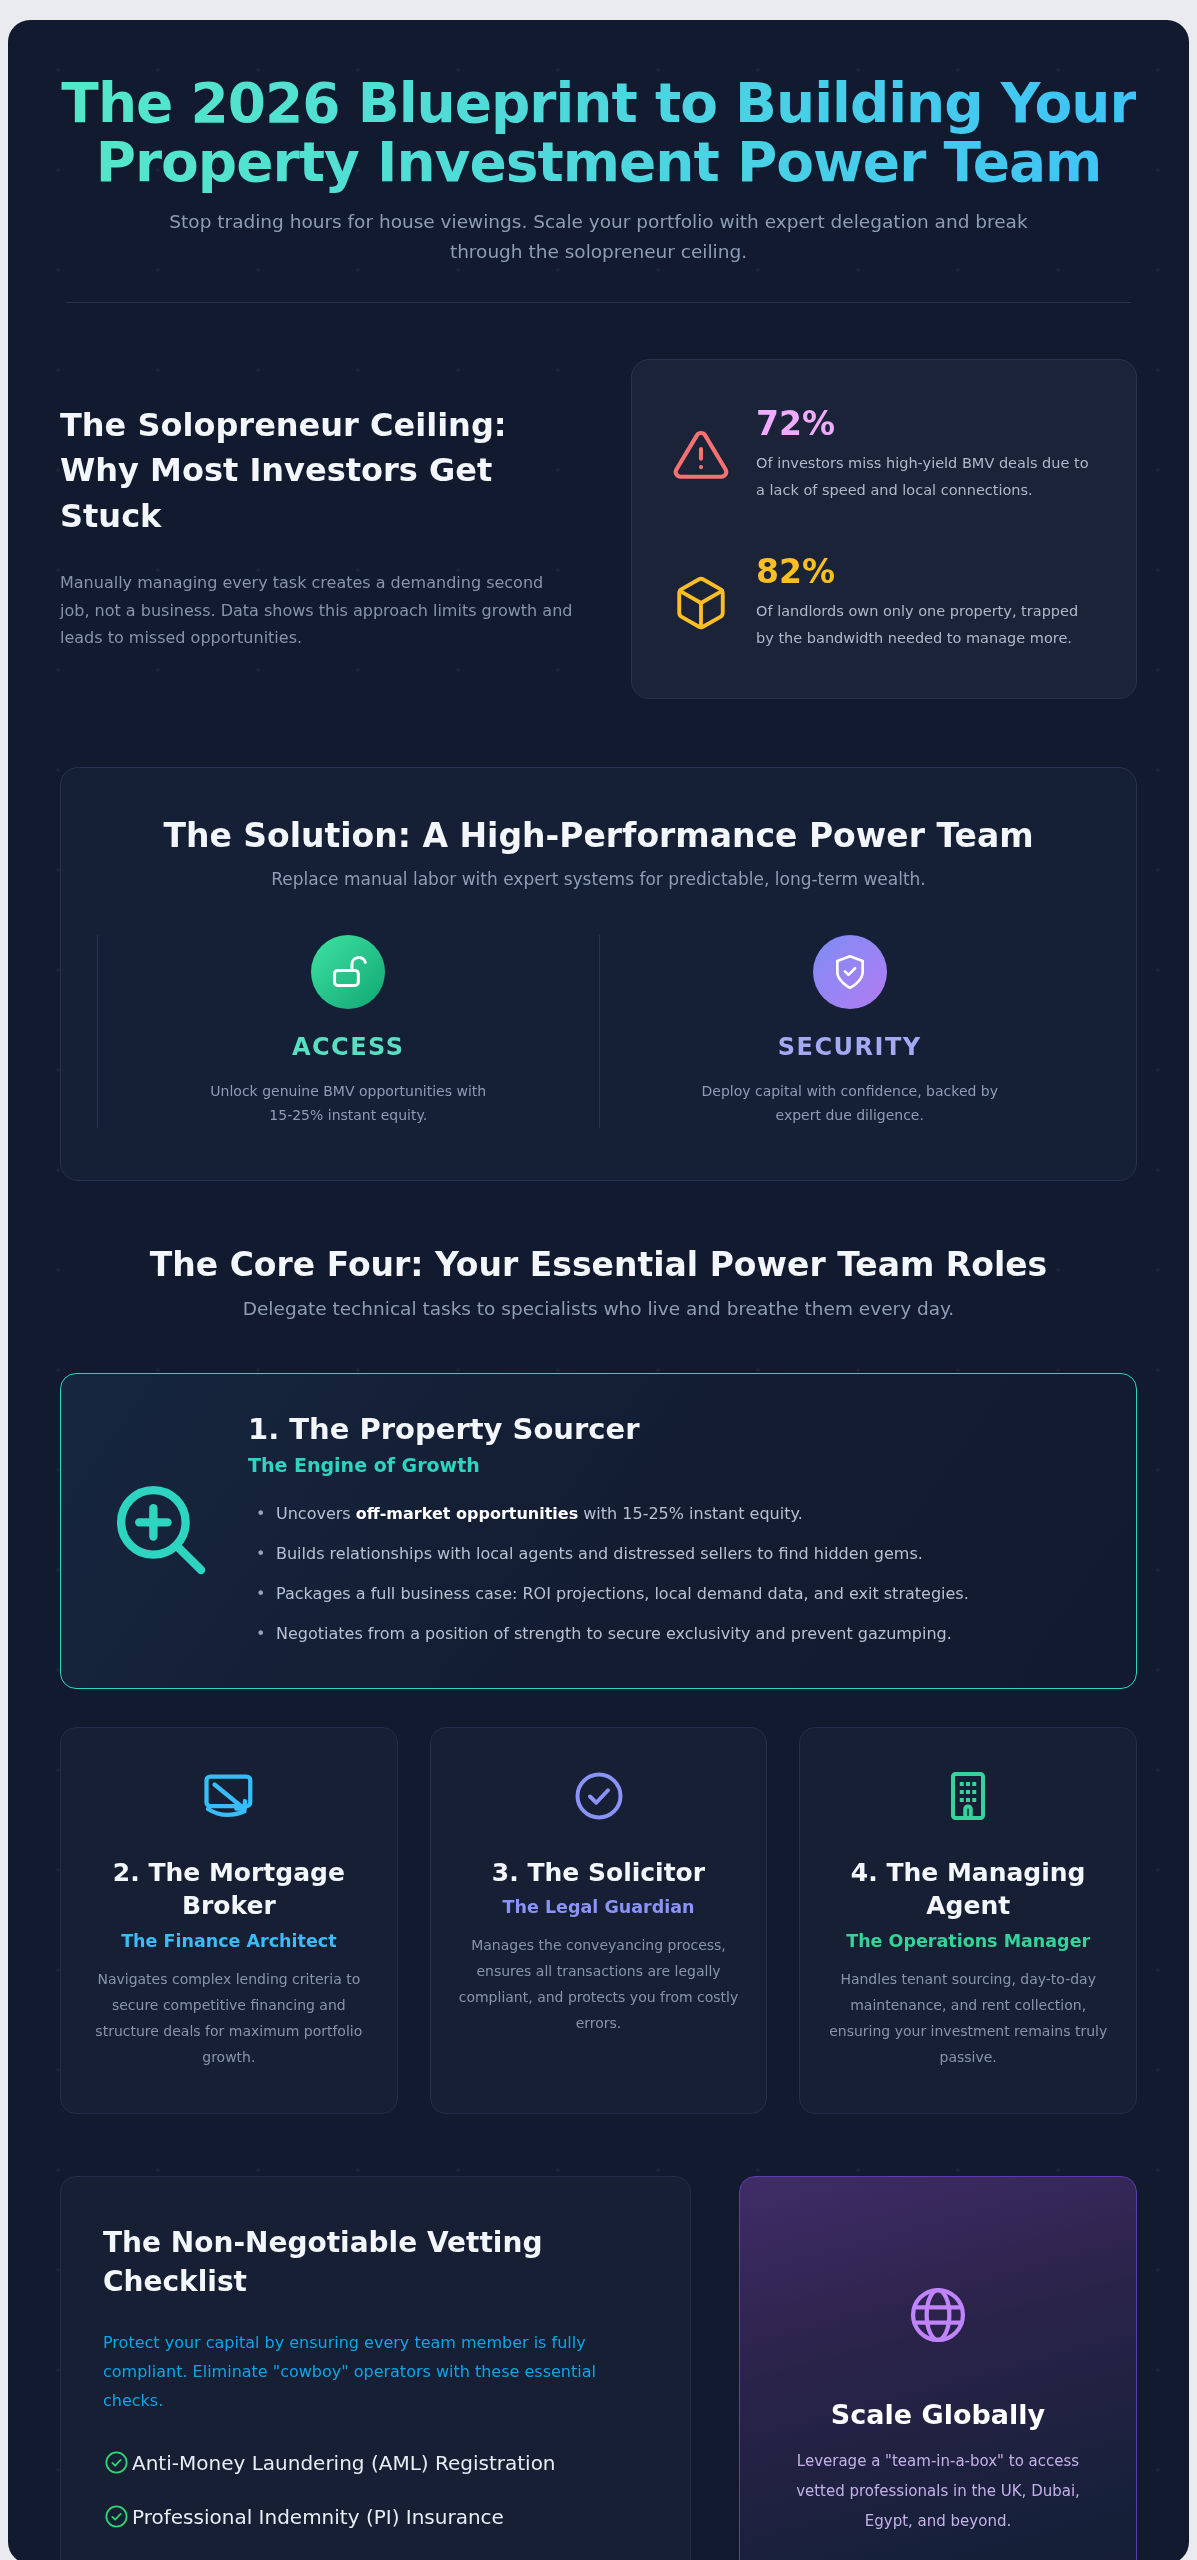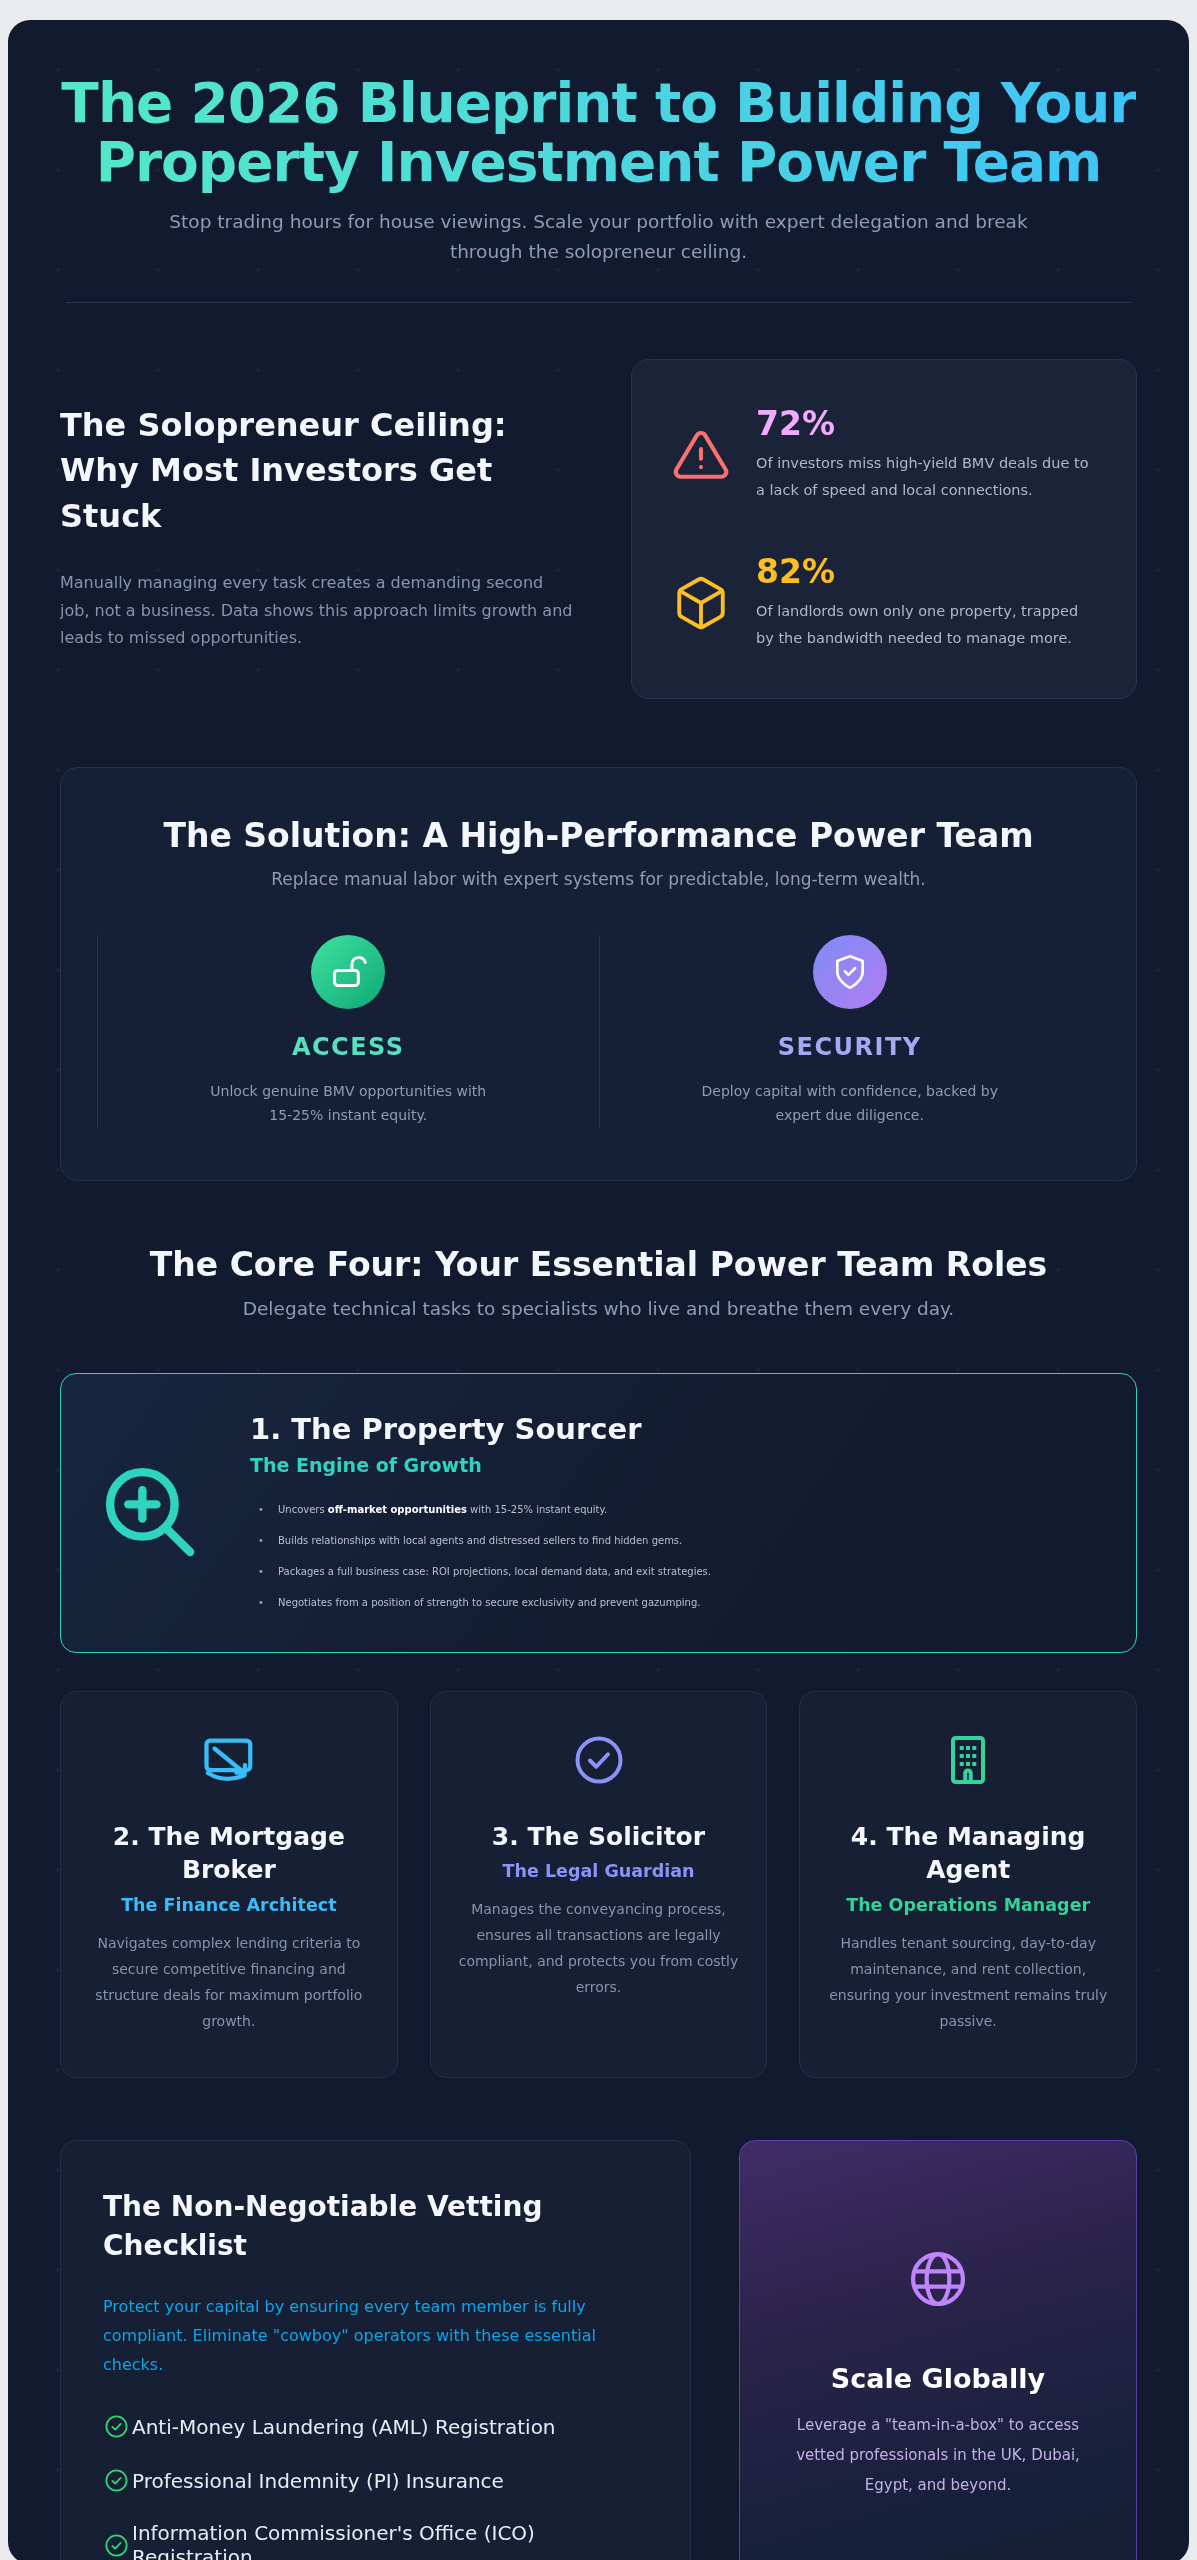--- a/index.html
+++ b/index.html
@@ -87,31 +87,31 @@
 
   
   .core-head { margin-top:64px; text-align:center; }
   .core-head h2 { margin:0; font-size:33px; color:#f3f6fa; font-weight:bold; }
   .core-head p { margin:14px auto 0; font-size:18.5px; color:#8e9db5; }
 
   .sourcer-card {
     margin-top:54px;
     border:1px solid #2dd4bf; border-radius:16px;
     background:linear-gradient(125deg,#16263f 0%, #131c31 55%, #111a2e 100%);
-    padding:38px 35px 42px;
-    display:flex; gap:48px; align-items:center;
+    padding:38px 46px 42px;
+    display:flex; gap:35px; align-items:center;
   }
   .sourcer-icon { flex:none; width:106px; height:106px; }
   .sourcer-icon svg { width:106px; height:106px; display:block; }
   .sourcer-body h3 { margin:0; font-size:29px; color:#f3f6fa; font-weight:bold; }
   .sourcer-tagline { margin-top:8px; font-size:19px; font-weight:bold; color:#2dd4bf; }
   .sourcer-bullets { margin:26px 0 0; padding:0; list-style:none; }
   .sourcer-bullets li {
     position:relative; padding-left:28px; margin-top:16px;
-    font-size:10px; line-height:1.5; color:#b7c1d1;
+    font-size:16px; line-height:1.5; color:#b7c1d1;
   }
   .sourcer-bullets li::before { content:"•"; position:absolute; left:8px; top:0; color:#97a3b8; }
   .sourcer-bullets li strong { color:#ffffff; }
 
   
   .roles { margin-top:38px; display:flex; gap:32px; align-items:stretch; }
   .role-card {
     flex:1; text-align:center;
     background:#161f33; border:1px solid #232e48; border-radius:16px;
     padding:38px 24px 42px;

